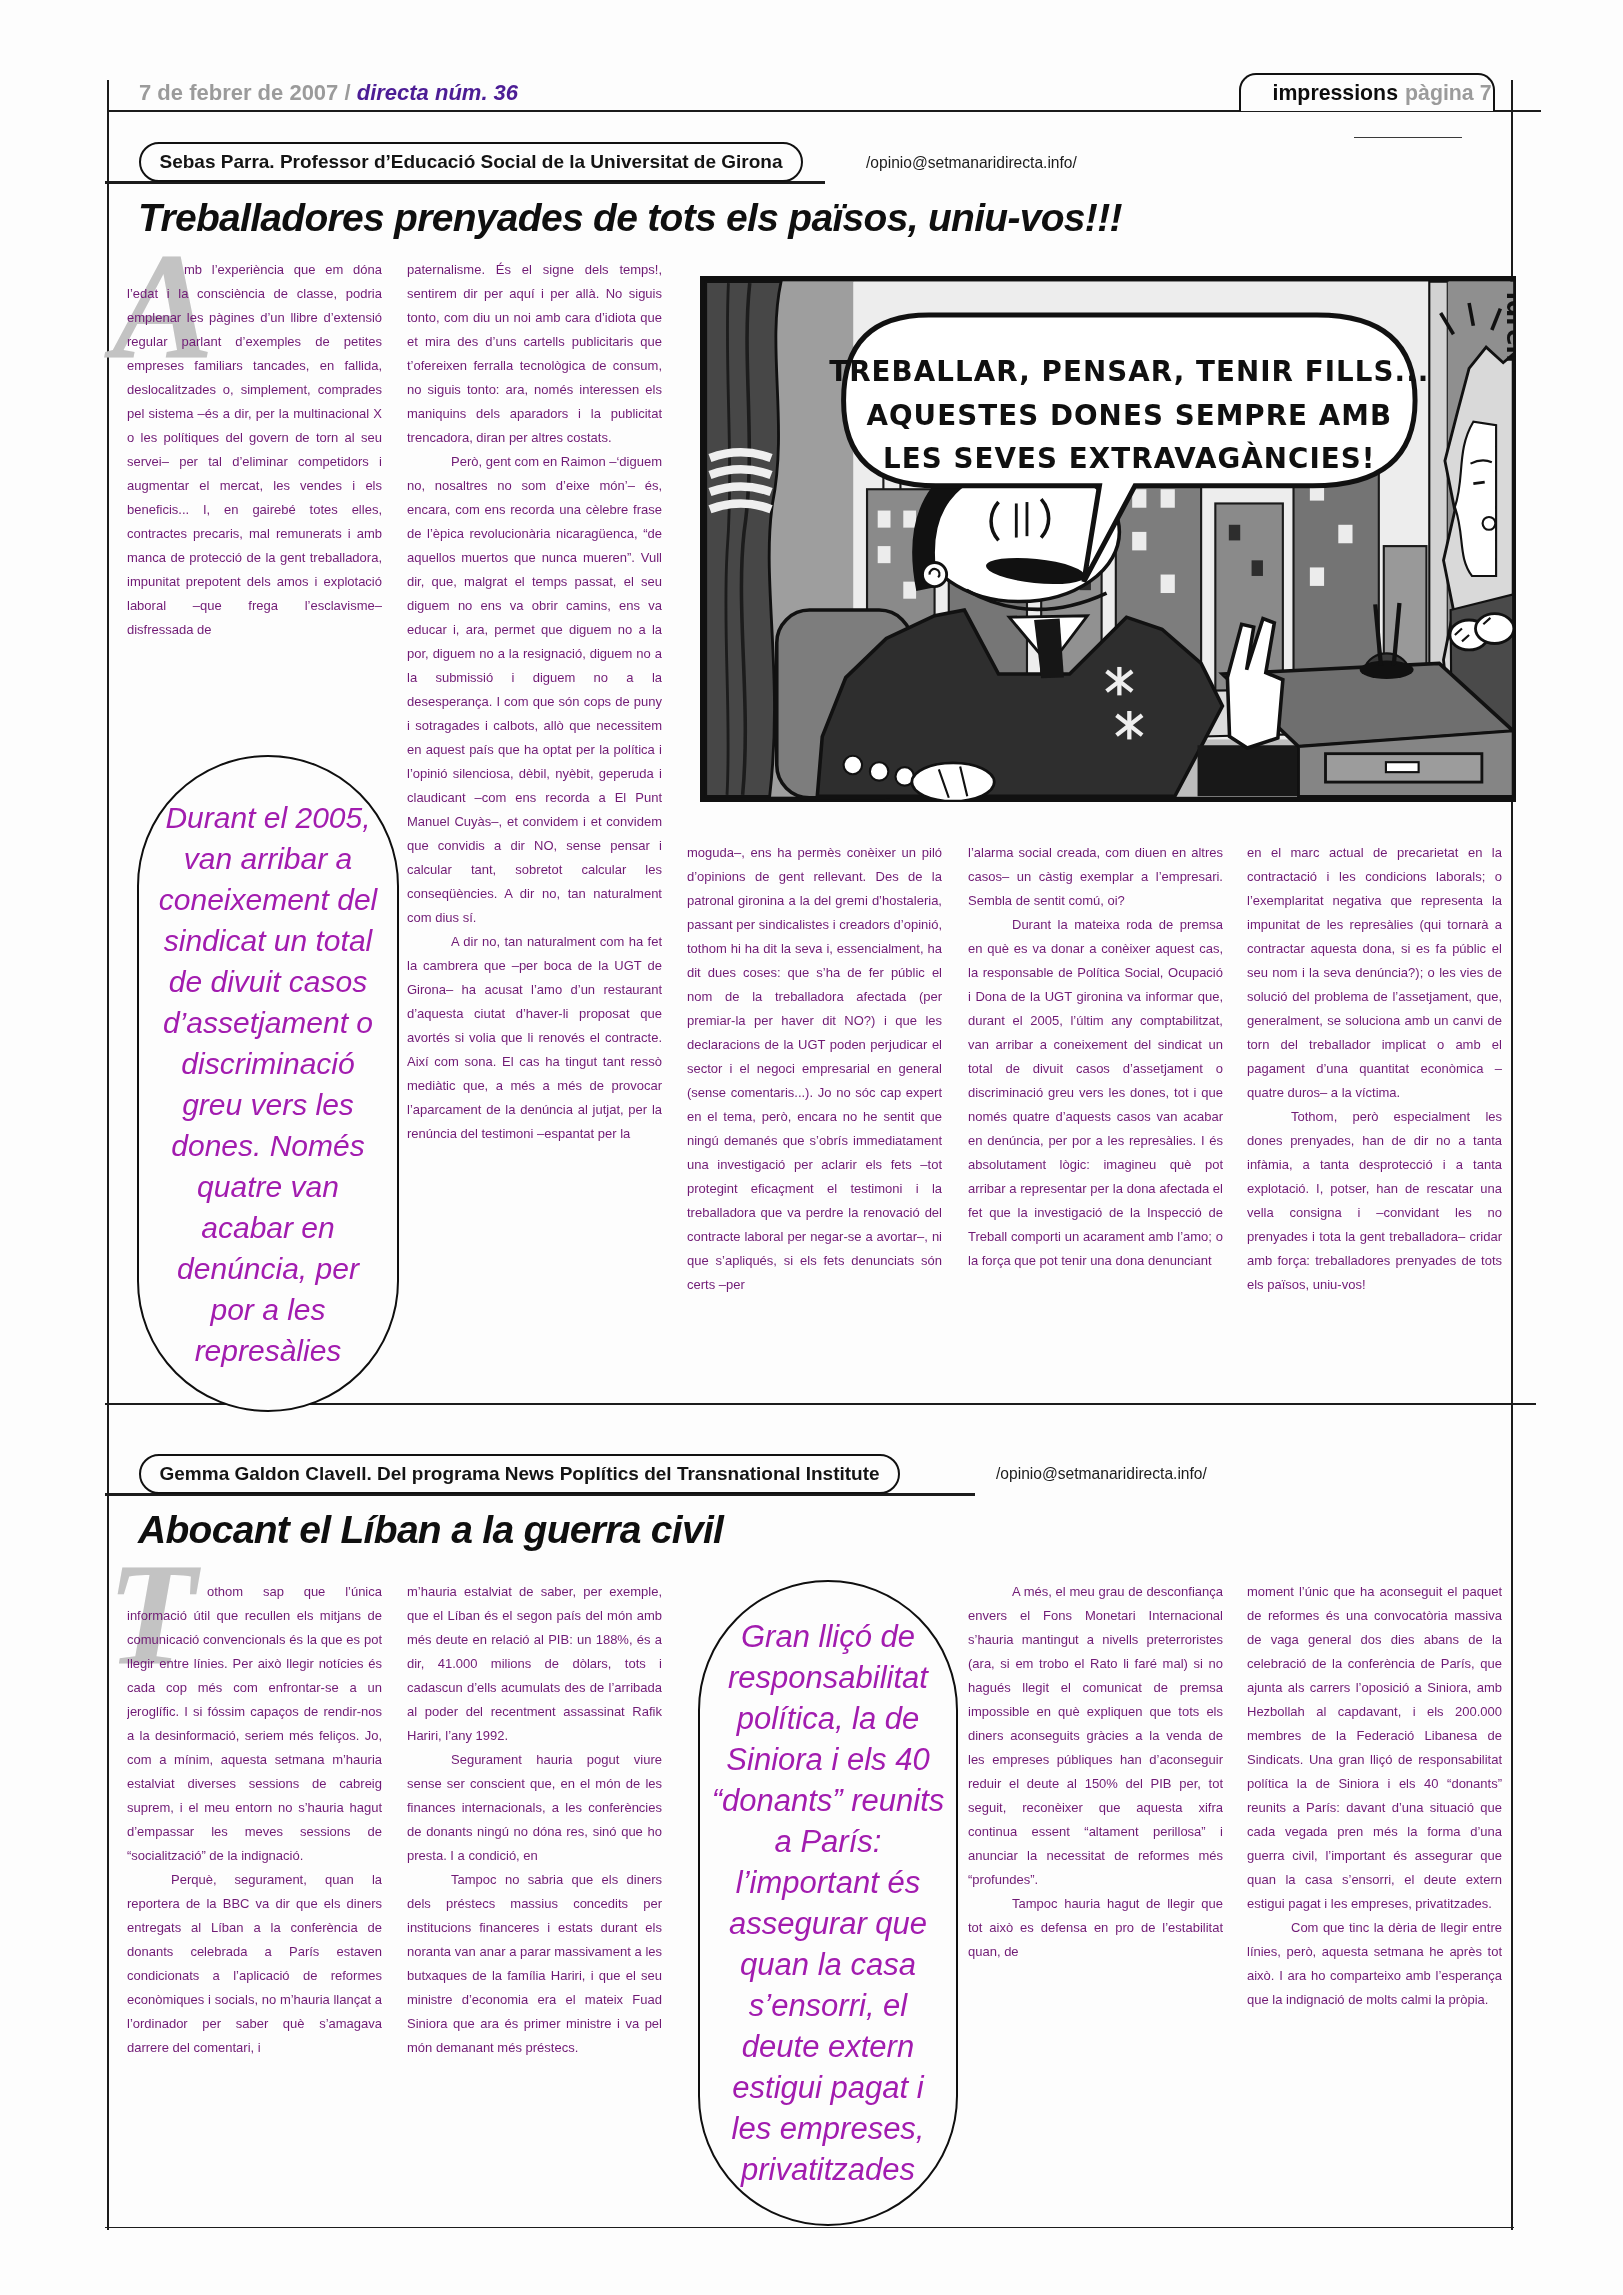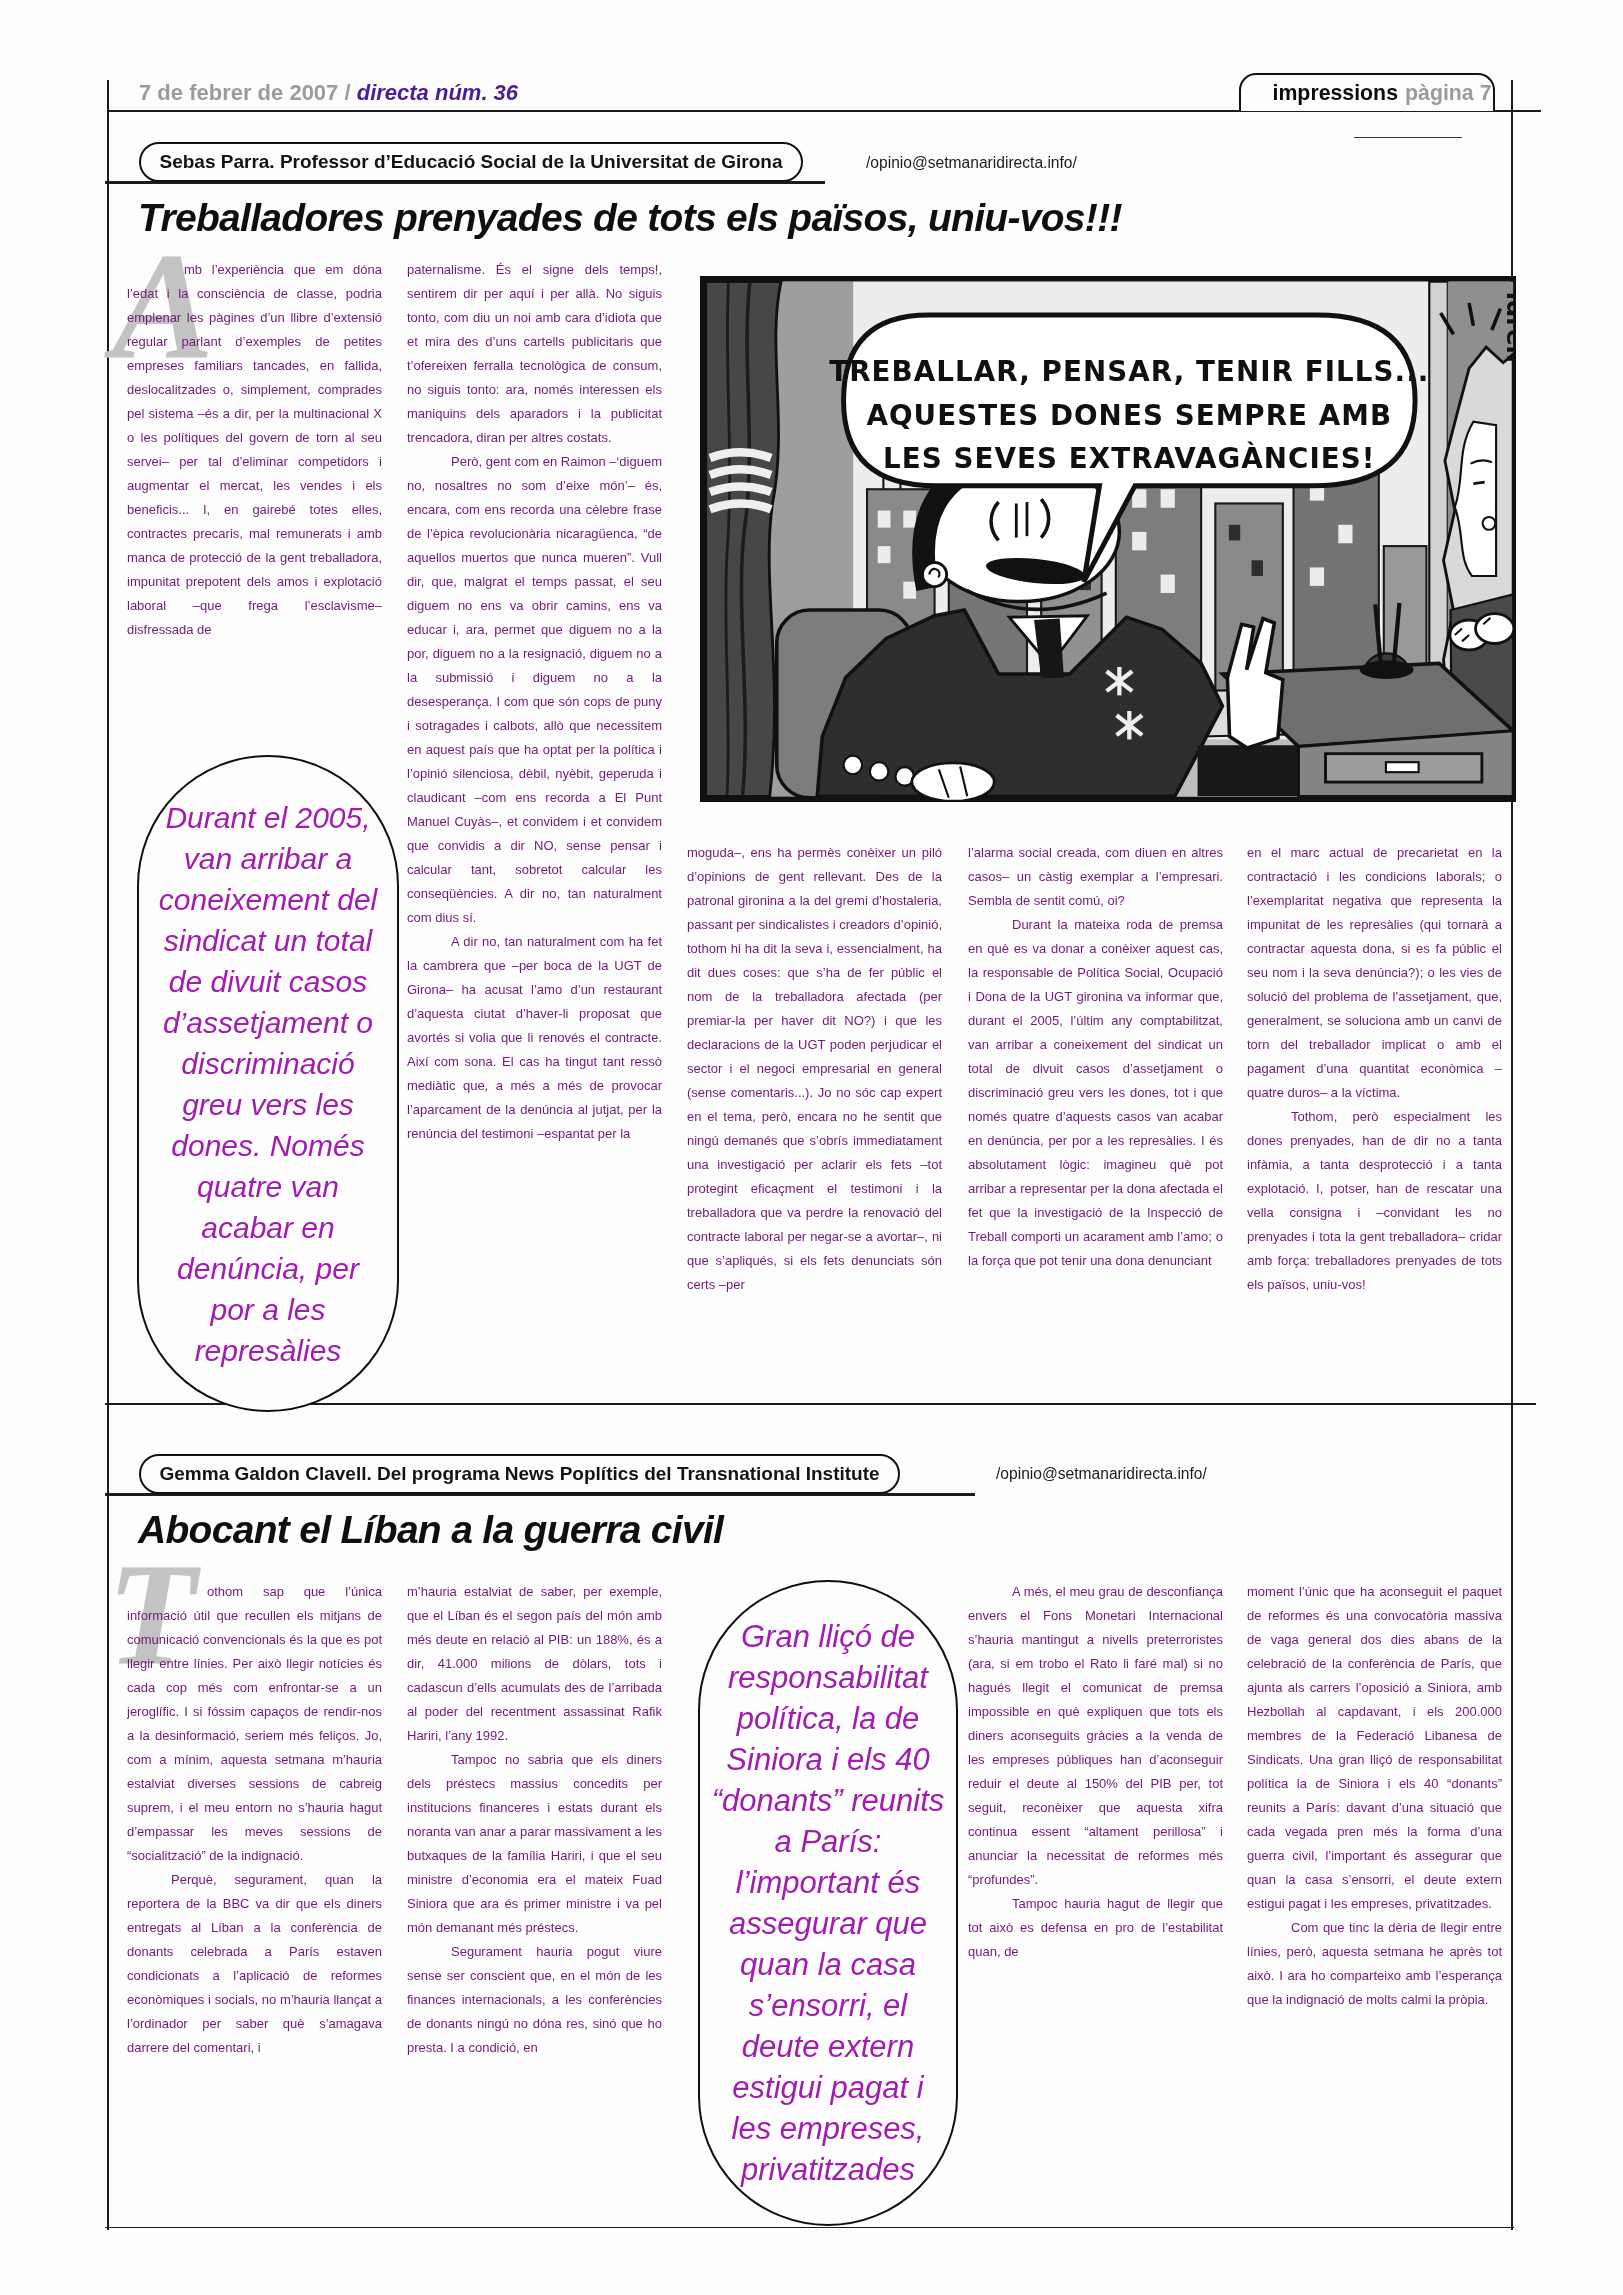--- a/index.html
+++ b/index.html
@@ -288,22 +288,22 @@
     <div class="hrule rule-a2"></div>
     <h1 class="title a2">Abocant el Líban a la guerra civil</h1>
     <div class="dropcap a2">T</div>
 
     <div class="col a2c1">
       <p class="capind-t">othom sap que l’única informació útil que recullen els mitjans de comunicació convencionals és la que es pot llegir entre línies. Per això llegir notícies és cada cop més com enfrontar-se a un jeroglífic. I si fóssim capaços de rendir-nos a la desinformació, seriem més feliços. Jo, com a mínim, aquesta setmana m’hauria estalviat diverses sessions de cabreig suprem, i el meu entorn no s’hauria hagut d’empassar les meves sessions de “socialització” de la indignació.</p>
       <p class="ind">Perquè, segurament, quan la reportera de la BBC va dir que els diners entregats al Líban a la conferència de donants celebrada a París estaven condicionats a l’aplicació de reformes econòmiques i socials, no m’hauria llançat a l’ordinador per saber què s’amagava darrere del comentari, i</p>
     </div>
     <div class="col a2c2">
       <p>m’hauria estalviat de saber, per exemple, que el Líban és el segon país del món amb més deute en relació al PIB: un 188%, és a dir, 41.000 milions de dòlars, tots i cadascun d’ells acumulats des de l’arribada al poder del recentment assassinat Rafik Hariri, l’any 1992.</p>
+      <p class="ind">Segurament hauria pogut viure sense ser conscient que, en el món de les finances internacionals, a les conferències de donants ningú no dóna res, sinó que ho presta. I a condició, en</p>
       <p class="ind">Tampoc no sabria que els diners dels préstecs massius concedits per institucions financeres i estats durant els noranta van anar a parar massivament a les butxaques de la família Hariri, i que el seu ministre d’economia era el mateix Fuad Siniora que ara és primer ministre i va pel món demanant més préstecs.</p>
-      <p class="ind">Segurament hauria pogut viure sense ser conscient que, en el món de les finances internacionals, a les conferències de donants ningú no dóna res, sinó que ho presta. I a condició, en</p>
     </div>
     <div class="quote q2">
       <p>Gran lliçó de responsabilitat política, la de Siniora i els 40 “donants” reunits a París: l’important és assegurar que quan la casa s’ensorri, el deute extern estigui pagat i les empreses, privatitzades</p>
     </div>
     <div class="col a2c4">
       <p class="ind">A més, el meu grau de desconfiança envers el Fons Monetari Internacional s’hauria mantingut a nivells preterroristes (ara, si em trobo el Rato li faré mal) si no hagués llegit el comunicat de premsa impossible en què expliquen que tots els diners aconseguits gràcies a la venda de les empreses públiques han d’aconseguir reduir el deute al 150% del PIB per, tot seguit, reconèixer que aquesta xifra continua essent “altament perillosa” i anunciar la necessitat de reformes més “profundes”.</p>
       <p class="ind">Tampoc hauria hagut de llegir que tot això es defensa en pro de l’estabilitat quan, de</p>
     </div>
     <div class="col a2c5">
       <p>moment l’únic que ha aconseguit el paquet de reformes és una convocatòria massiva de vaga general dos dies abans de la celebració de la conferència de París, que ajunta als carrers l’oposició a Siniora, amb Hezbollah al capdavant, i els 200.000 membres de la Federació Libanesa de Sindicats. Una gran lliçó de responsabilitat política la de Siniora i els 40 “donants” reunits a París: davant d’una situació que cada vegada pren més la forma d’una guerra civil, l’important és assegurar que quan la casa s’ensorri, el deute extern estigui pagat i les empreses, privatitzades.</p>

